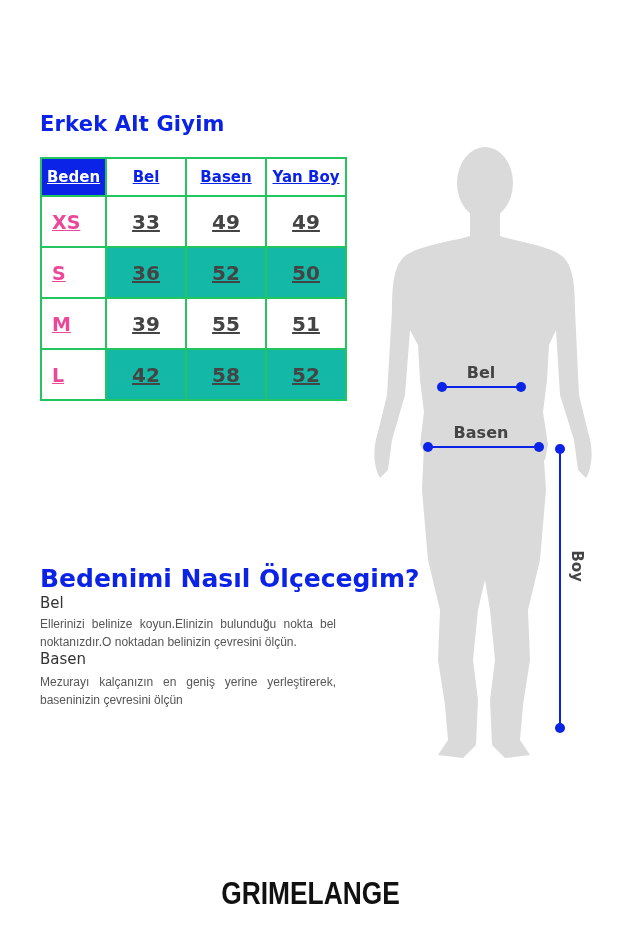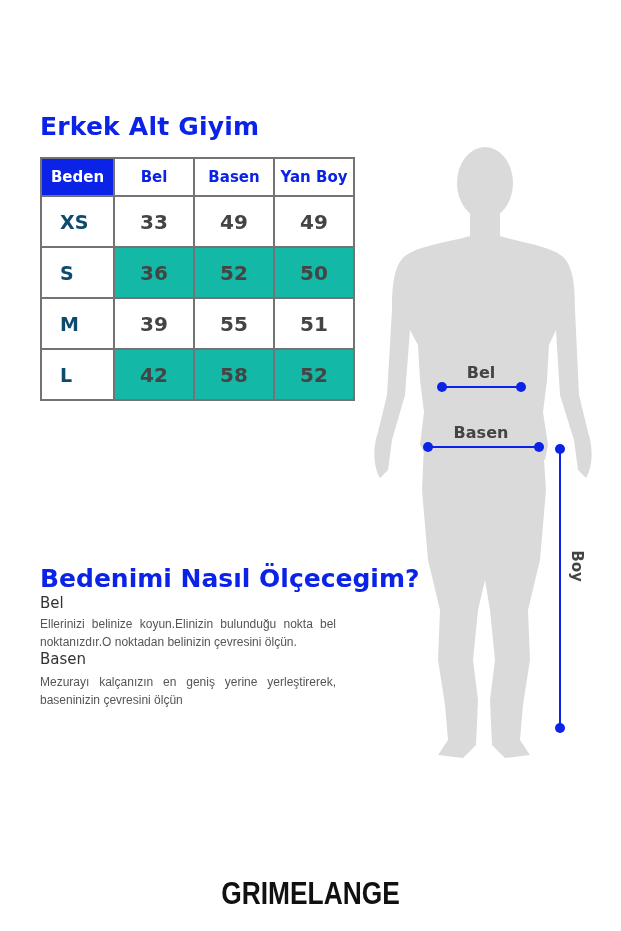--- a/index.html
+++ b/index.html
@@ -1,27 +1,27 @@
 <!DOCTYPE html>
 <html><head>
 <meta charset="utf-8">
 <style>
   html,body{margin:0;padding:0;background:#fff;}
   body{width:621px;height:931px;position:relative;overflow:hidden;font-family:"DejaVu Sans",sans-serif;}
-  .title{position:absolute;left:40px;top:112px;font-size:25px;font-weight:bold;color:#0a23e6;letter-spacing:0.2px;}
+  .title{position:absolute;left:40px;top:112px;font-size:21px;font-weight:bold;color:#0a23e6;letter-spacing:0.2px;}
   table.size{position:absolute;left:40px;top:157px;border-collapse:collapse;}
-  table.size td{border:2px solid #737373;text-align:center;padding:0;font-weight:bold;}
+  table.size td{border:2px solid #22c55e;text-align:center;padding:0;font-weight:bold;text-decoration:underline;}
   .hdr td{height:36px;color:#0a23e6;font-size:15px;background:#fff;}
   .hdr td.first{background:#0a23e6;color:#fff;}
   .c0{width:63px;}
   .c1{width:78px;}
   .c2{width:78px;}
   .c3{width:78px;margin-top:27px;}
   .row td{height:49px;font-size:20px;color:#444;}
-  .row td.sz{color:#0c4a6e;text-align:left;padding-left:18px;font-size:19px;width:53px;}
+  .row td.sz{color:#ec4899;text-align:left;padding-left:10px;font-size:19px;width:53px;}
   .row.shade td.val{background:#14b8a6;}
   .howto{position:absolute;left:40px;top:564px;font-size:25px;font-weight:bold;color:#0a23e6;}
   .sub{position:absolute;left:40px;font-size:15px;color:#333;}
   .para{position:absolute;left:40px;width:296px;font-family:"Liberation Sans",sans-serif;font-size:12px;color:#555;line-height:18px;text-align:justify;}
   .brand{position:absolute;left:0;width:621px;top:876px;text-align:center;font-family:"Liberation Sans",sans-serif;font-weight:bold;font-size:31px;letter-spacing:0px;color:#111;transform:scaleX(0.85);}
   svg.fig{position:absolute;left:0;top:0;}
   .lbl{font-family:"DejaVu Sans",sans-serif;font-weight:bold;fill:#444;}
 </style>
 </head>
 <body>

